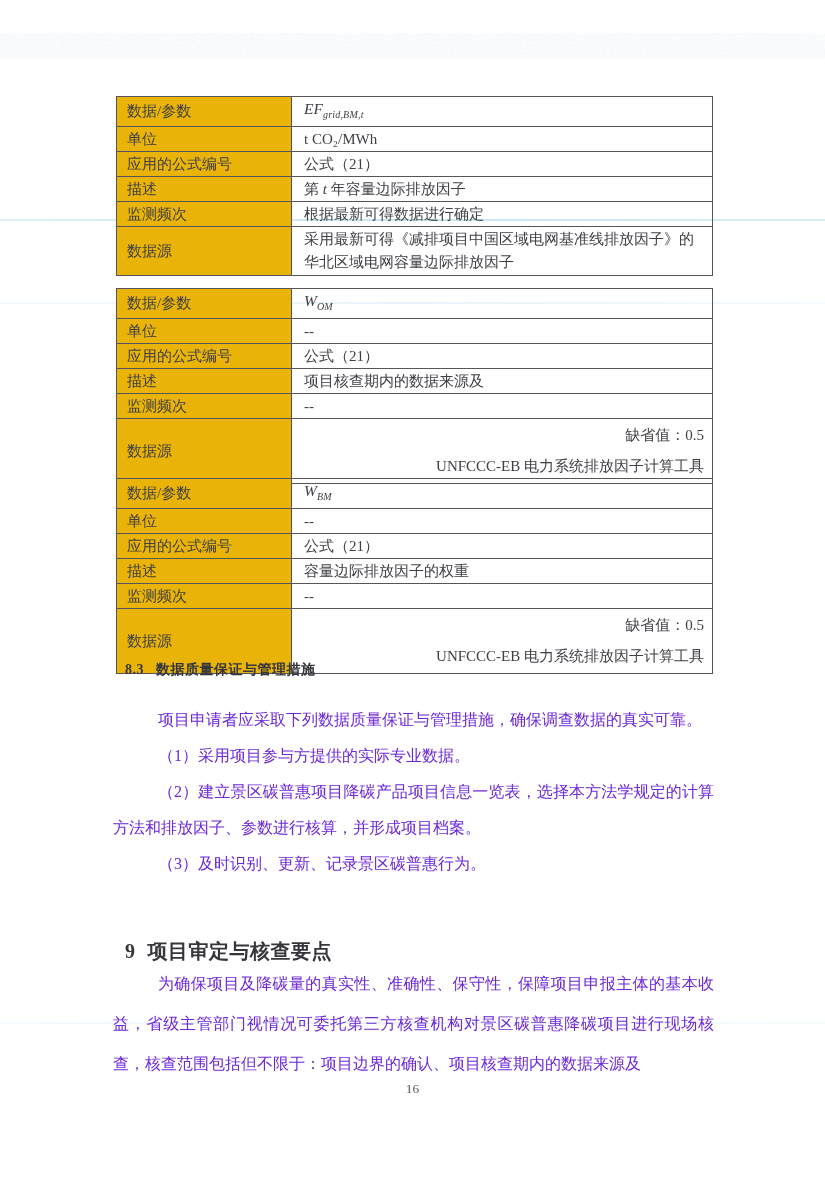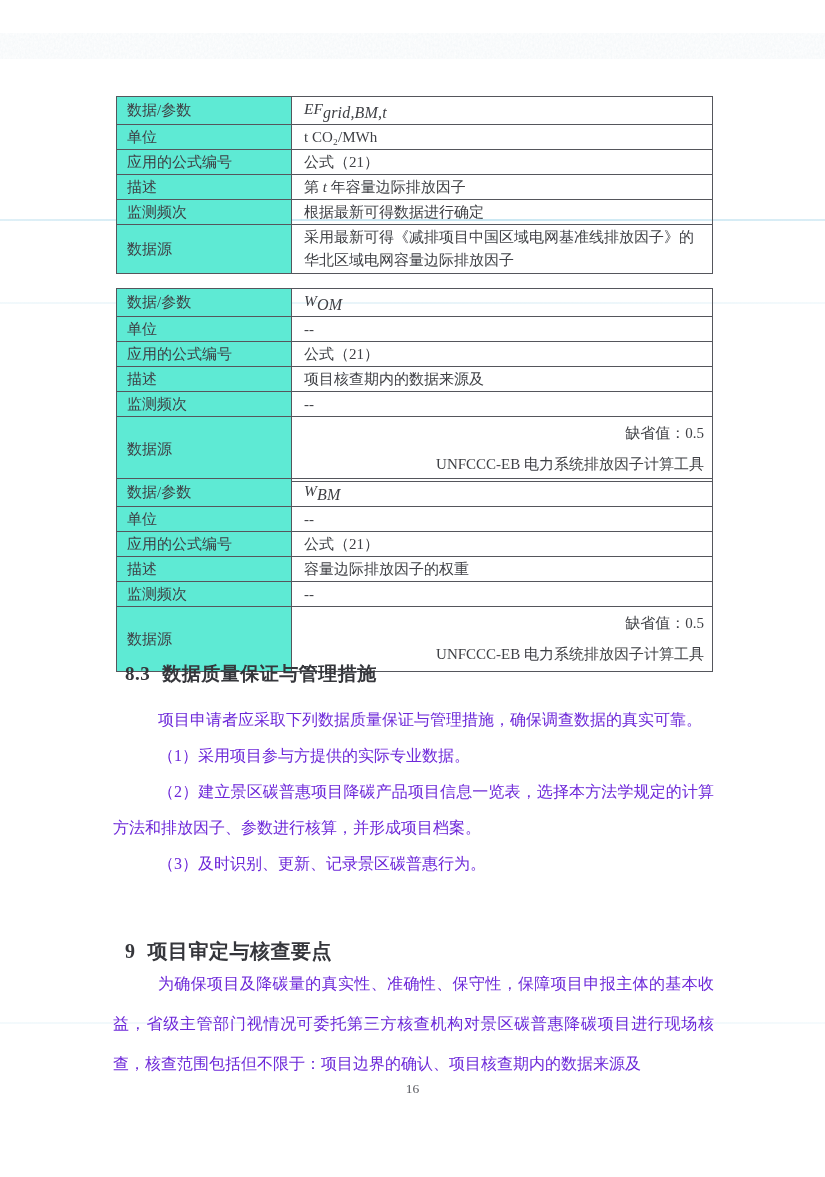--- a/index.html
+++ b/index.html
@@ -24,39 +24,39 @@
     font-size:15px;color:#3f4045;
   }
   .ptable td{
     border:1px solid #55565c;
     padding:1px 8px 1px 12px;
     vertical-align:middle;
     height:22px;
     line-height:21px;
   }
   .ptable td.lbl{
-    background:#5eead4;
+    background:#eab308;
     width:156px;
     padding-left:10px;
   }
   .t1{top:96px;}
   .t2{top:288px;}
   .t3{top:478px;}
   .pvar{font-style:italic;font-size:15.5px;}
-  .pvar sub{font-size:16px;letter-spacing:.2px;}
+  .pvar sub{font-size:10px;letter-spacing:.2px;}
   .ivar{font-style:italic;}
   .src-line{line-height:23px;}
   .t2 .src-line,.t3 .src-line{line-height:27px;padding:2px 0;text-align:right;}
   
   .heading{
     position:absolute;left:125px;width:590px;
     font-weight:bold;color:#35363b;
     letter-spacing:.5px;
   }
-  .h83{top:661px;font-size:19px;}
+  .h83{top:661px;font-size:14px;}
   .h9{top:938px;font-size:20px;}
   .hnum{margin-right:12px;}
   .text-block{
     position:absolute;left:113px;width:601px;
     font-size:16px;color:#6d28d9;
     text-align:justify;
   }
   .tb-83{top:702px;}
   .tb-83 p{margin:0;line-height:36px;text-indent:45px;}
   .tb-9{top:964px;}

